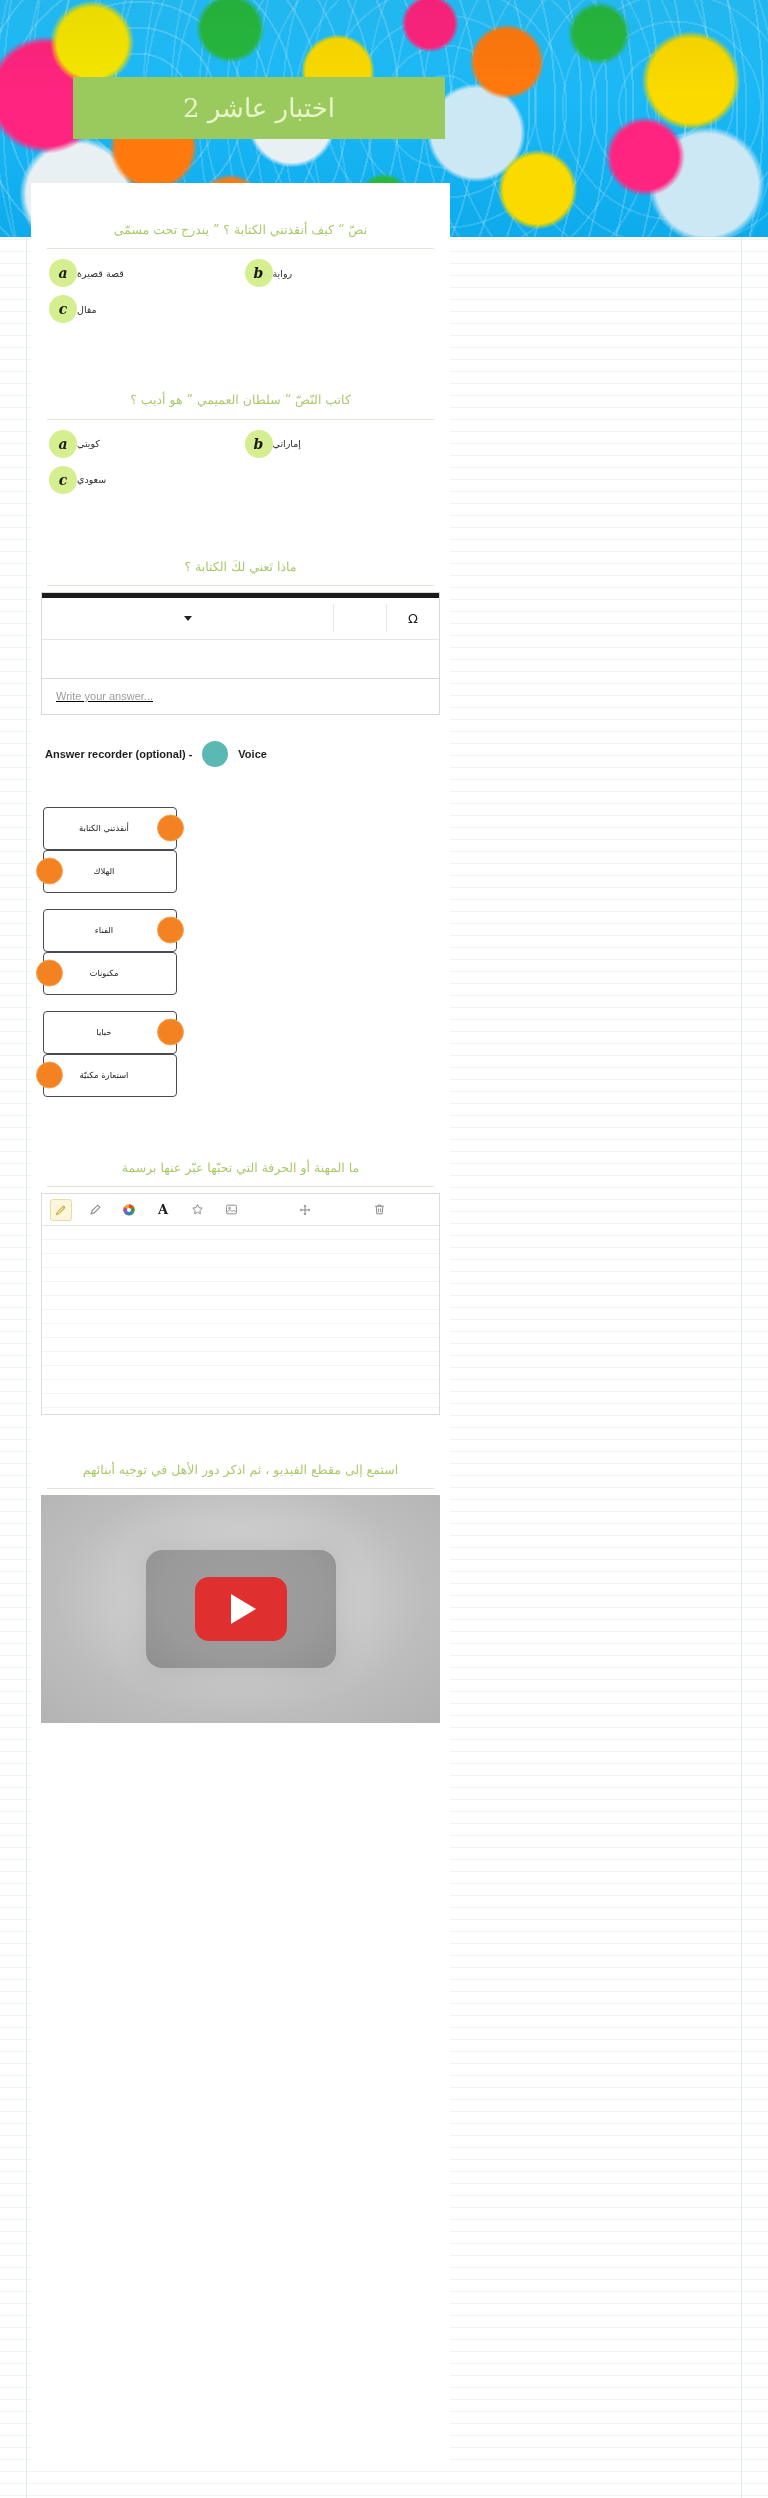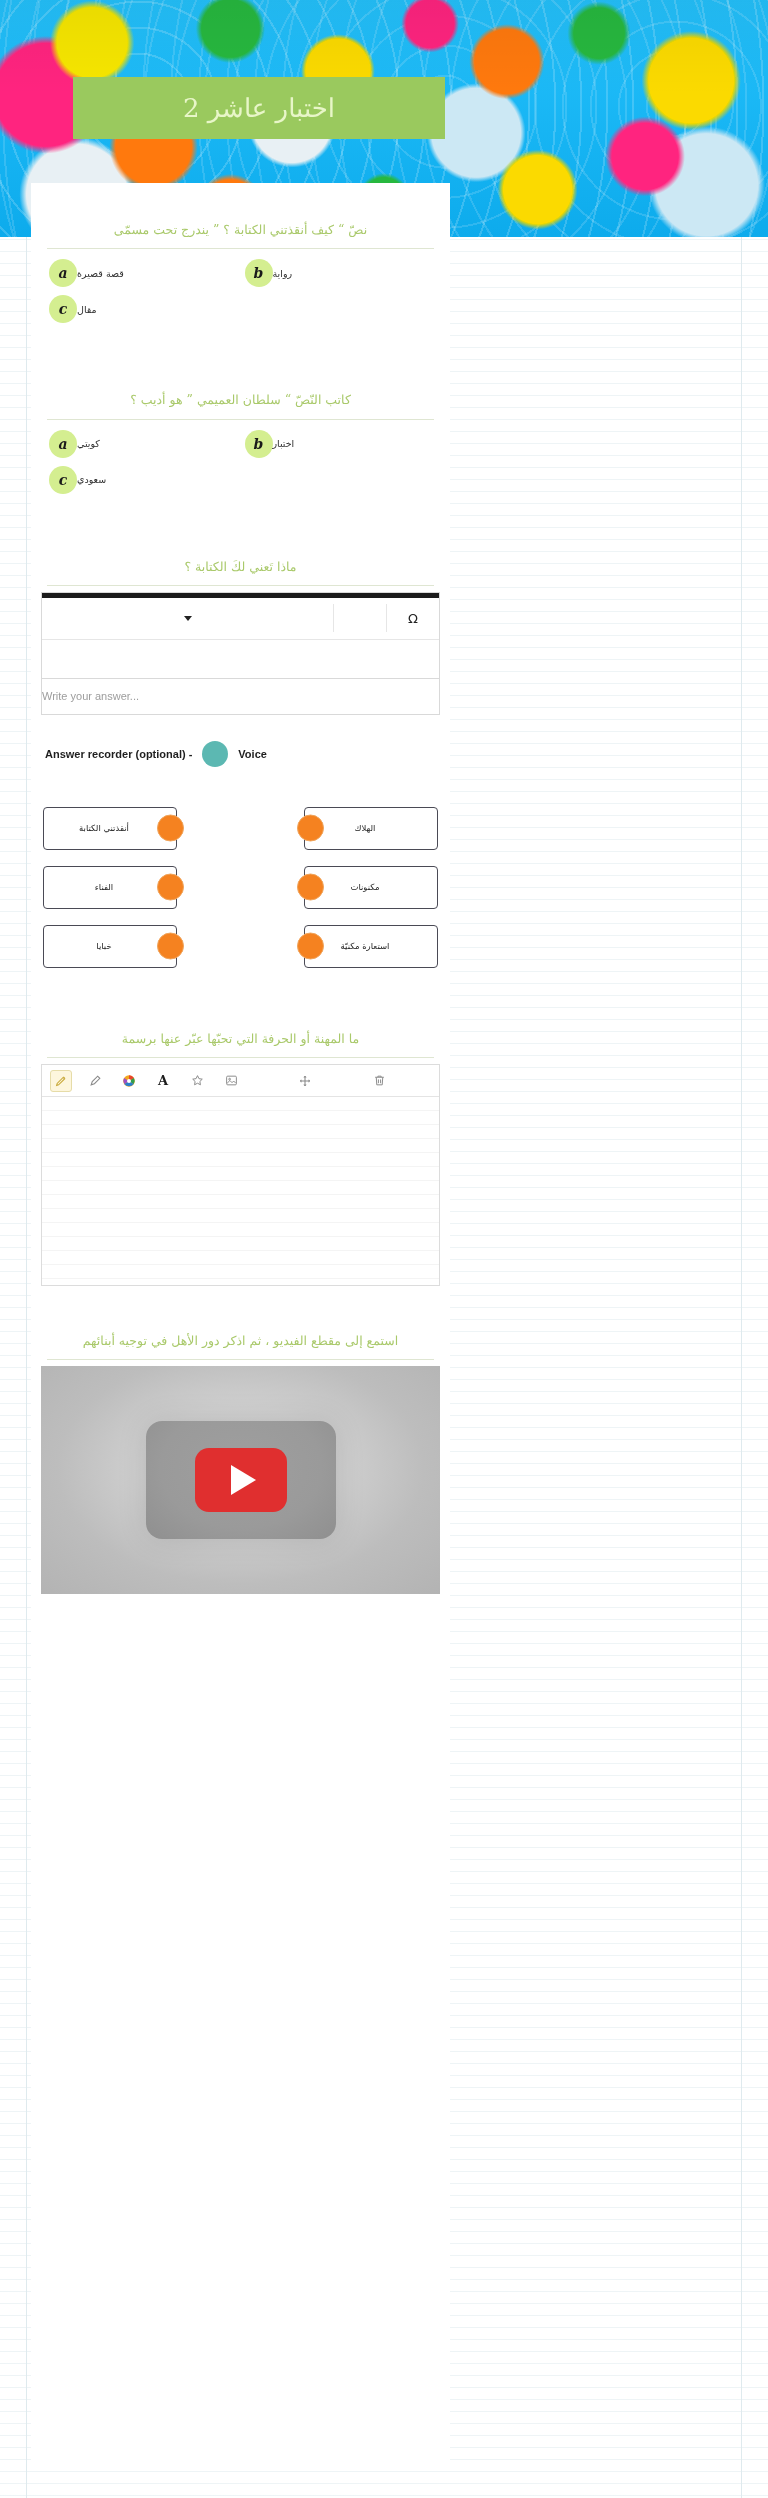--- a/index.html
+++ b/index.html
@@ -152,22 +152,23 @@
   .tb-cell{
     width:52px; height:100%;
     display:flex; align-items:center; justify-content:center;
     font-family:"DejaVu Sans", sans-serif; font-size:13px; color:#222;
   }
   .editor-body{ height:38px; background:#fff; }
   .answer-input{
     margin:0 10px; height:36px;
     border:1px solid #d9d9d9; border-top:none;
     display:flex; align-items:center;
-    padding:0 0;
+    padding:0 14px;
     background:#fff;
+    text-decoration:underline;
   }
   .answer-input span{
     color:#9d9d9d; font-size:11px; font-family:"Liberation Sans", sans-serif;
   }
 
   
   .recorder{
     display:flex; align-items:center;
     padding:16px 10px 4px 14px;
     margin-top:10px;
@@ -182,21 +183,21 @@
     margin:0 10px;
     flex:0 0 auto;
   }
   .rec-voice{
     font-size:11px; font-weight:bold; color:#1f1f1f;
     font-family:"Liberation Sans", sans-serif;
   }
 
   
   .match-wrap{ padding:6px 12px 0 12px; }
-  .match-row{ display:flex; justify-content:space-between; margin-bottom:16px; }
+  .match-row{ display:flex; justify-content:space-between; margin-bottom:16px;flex-direction:column; }
   .match-item{
     position:relative;
     width:134px; height:43px;
     border:1px solid #4a4a55;
     border-radius:4px;
     background:#fff;
     display:flex; align-items:center; justify-content:center;
   }
   .match-item .mtext{
     direction:rtl;
@@ -314,21 +315,21 @@
     <div class="q-text">كاتب النّصّ “ سلطان العميمي ” هو  أديب ؟</div>
     <div class="q-rule"></div>
     <div class="opts">
       <div class="opt-row">
         <div class="opt">
           <div class="bubble">a</div>
           <div class="opt-label">كويتي</div>
         </div>
         <div class="opt">
           <div class="bubble">b</div>
-          <div class="opt-label">اختبار</div>
+          <div class="opt-label">إماراتي</div>
         </div>
       </div>
       <div class="opt-row">
         <div class="opt">
           <div class="bubble">c</div>
           <div class="opt-label">سعودي</div>
         </div>
         <div class="opt"></div>
       </div>
     </div>

